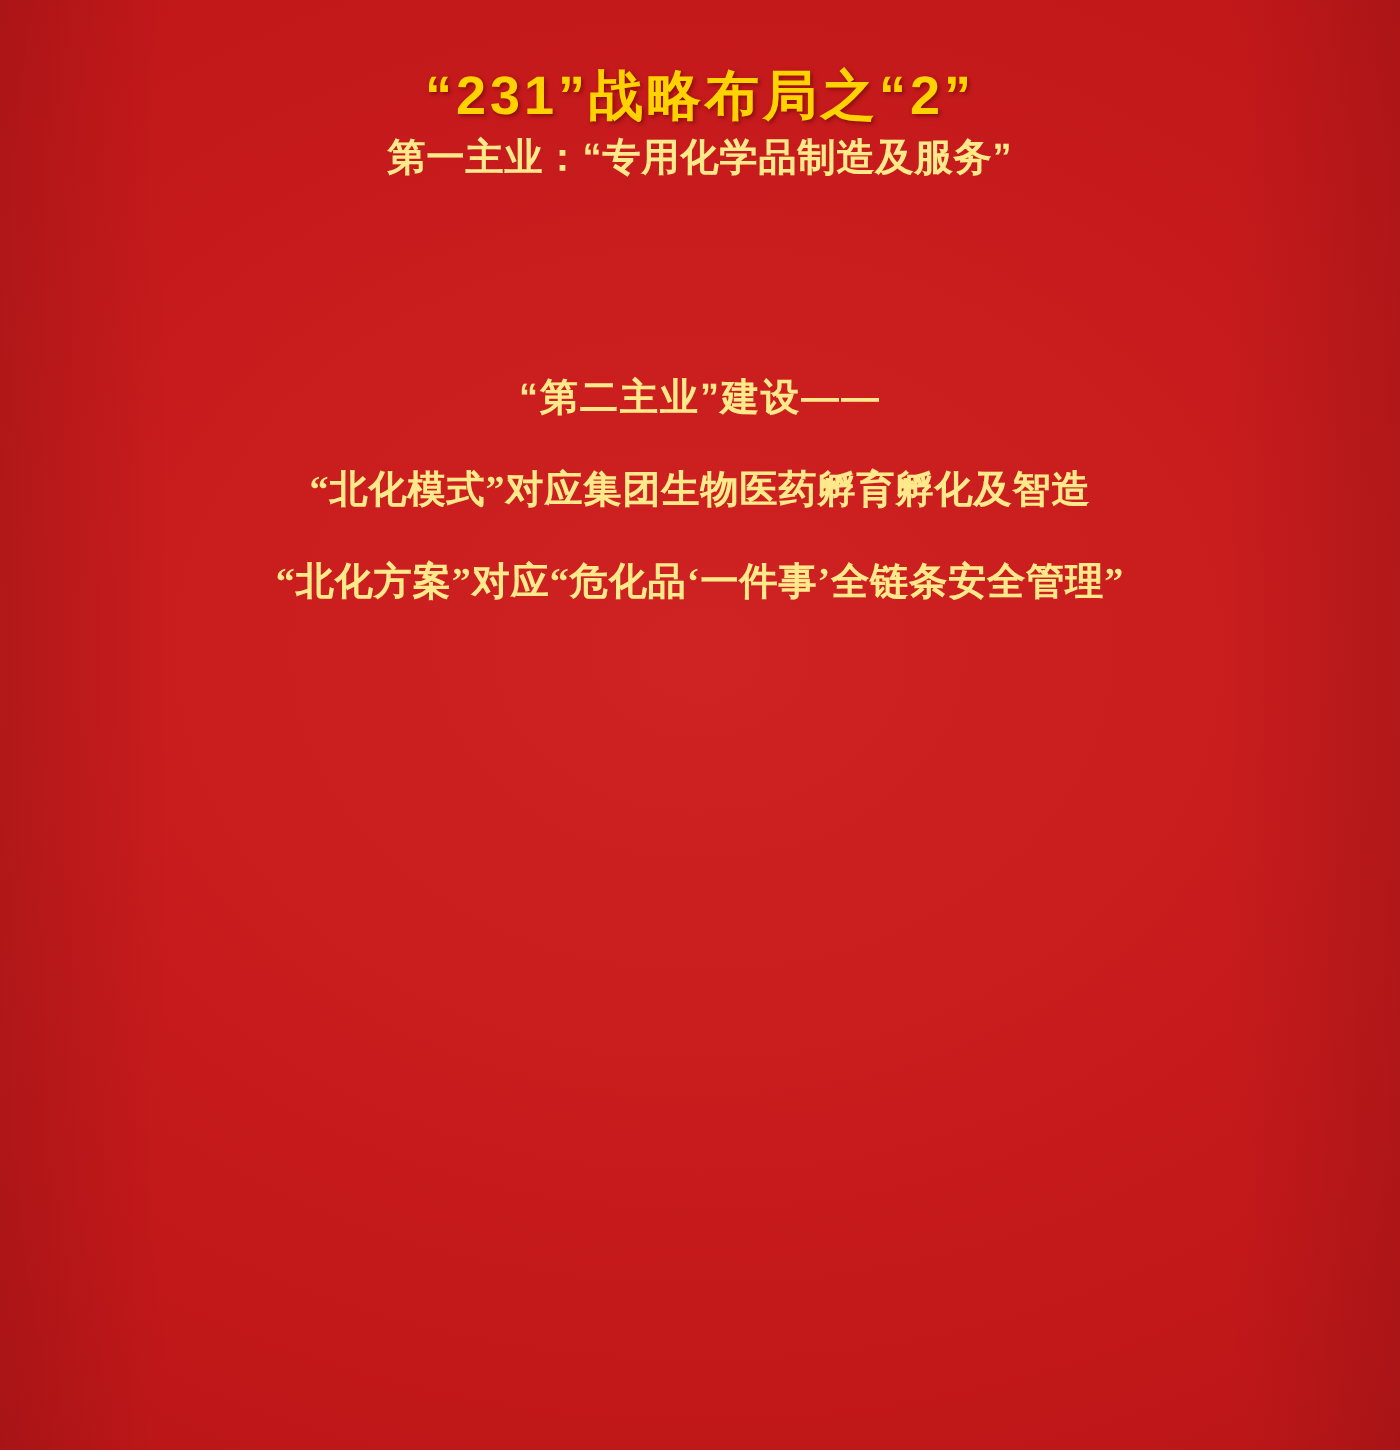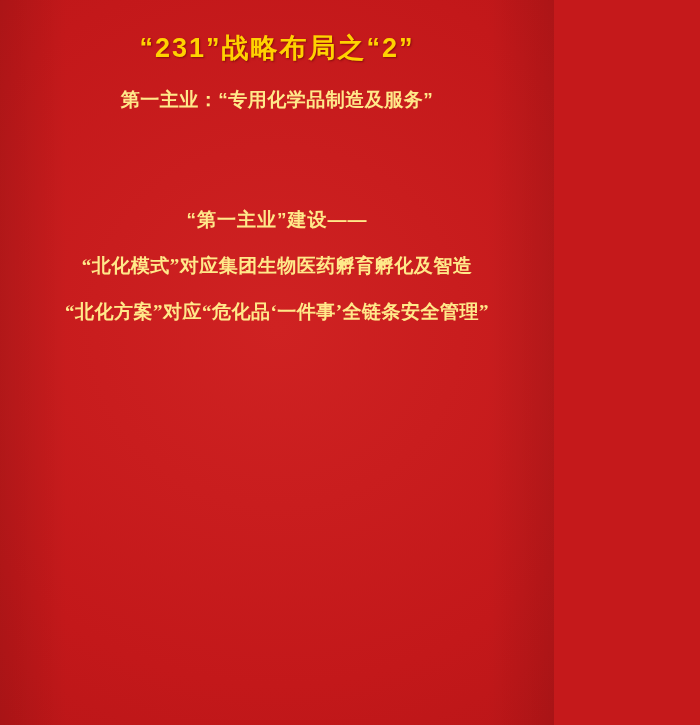--- a/index.html
+++ b/index.html
@@ -8,21 +8,21 @@
   }
   body {
     width: 700px;
     height: 725px;
     background: #c5191b;
     font-family: "Liberation Sans", sans-serif;
     overflow: hidden;
   }
   .poster {
     position: relative;
-    width: 554px;
+    width: 700px;
     height: 725px;
     background:
       radial-gradient(ellipse 120% 90% at 50% 45%, #cf2222 0%, #c3181a 55%, #b01315 100%);
     box-sizing: border-box;
     padding: 0 28px;
     display: flex;
     flex-direction: column;
     align-items: center;
   }
   .poster::after {
@@ -62,21 +62,21 @@
     color: #ffe98a;
     font-weight: bold;
     font-size: 19px;
     letter-spacing: 0.5px;
     white-space: nowrap;
   }
 
   
   .s1 { margin-top: 30px; }
   .s1 .lead { margin-top: 46px; }
-  .s1 .line { margin-top: 21px; }
+  .s1 .line { }
 
   
   .s2 { margin-top: 52px; }
   .s2 .lead { margin-top: 42px; }
   .s2 .line { margin-top: 20px; font-family: Liberation Serif, serif; }
 
   
   .s3 { margin-top: 74px; }
   .s3 .line { margin-top: 24px; }
   .s3 .line.first { margin-top: 40px; }
@@ -85,19 +85,19 @@
 <body>
 
 <div class="poster">
 
   <div class="section s1">
     <div class="heading">“231”战略布局之“2”</div>
     <div class="line">第一主业：“专用化学品制造及服务”</div>
   </div>
 
   <div class="section s2">
-    <div class="lead">“第一主业”建设——</div>
+    <div class="lead">“第二主业”建设——</div>
     <div class="line">“北化模式”对应集团生物医药孵育孵化及智造</div>
     <div class="line">“北化方案”对应“危化品‘一件事’全链条安全管理”</div>
   </div>
 
 
 </div>
 
 </body></html>

